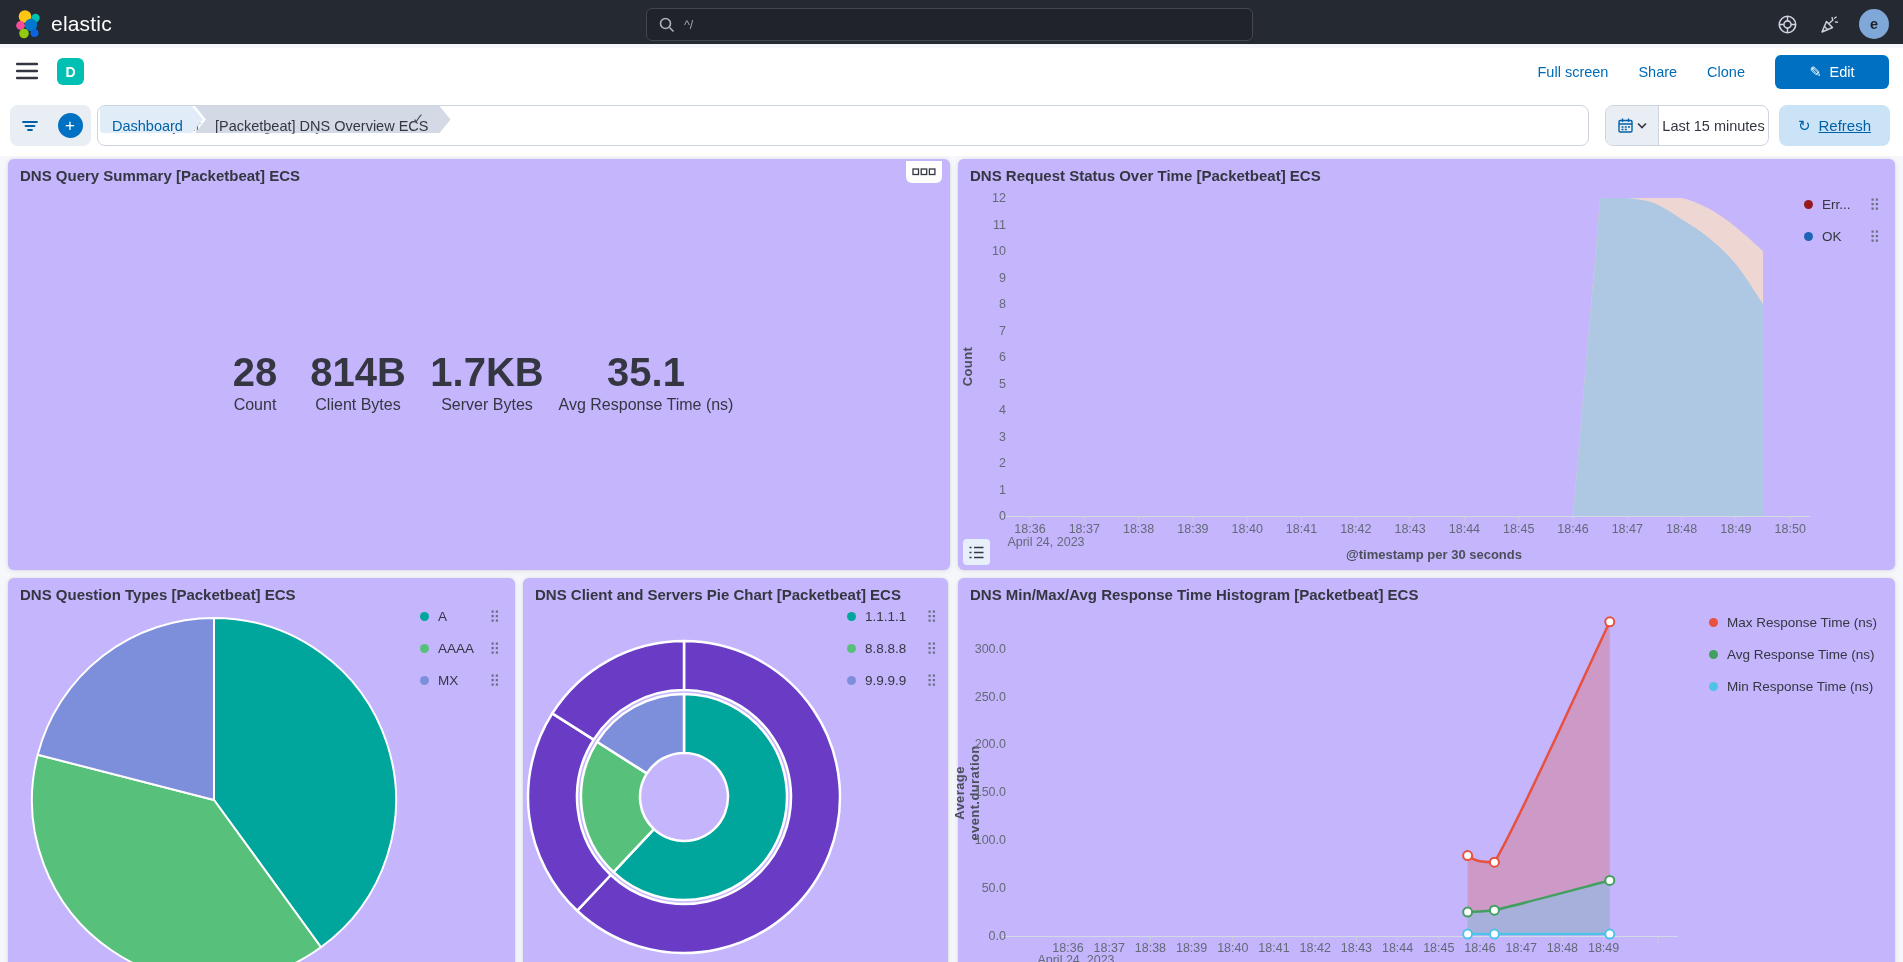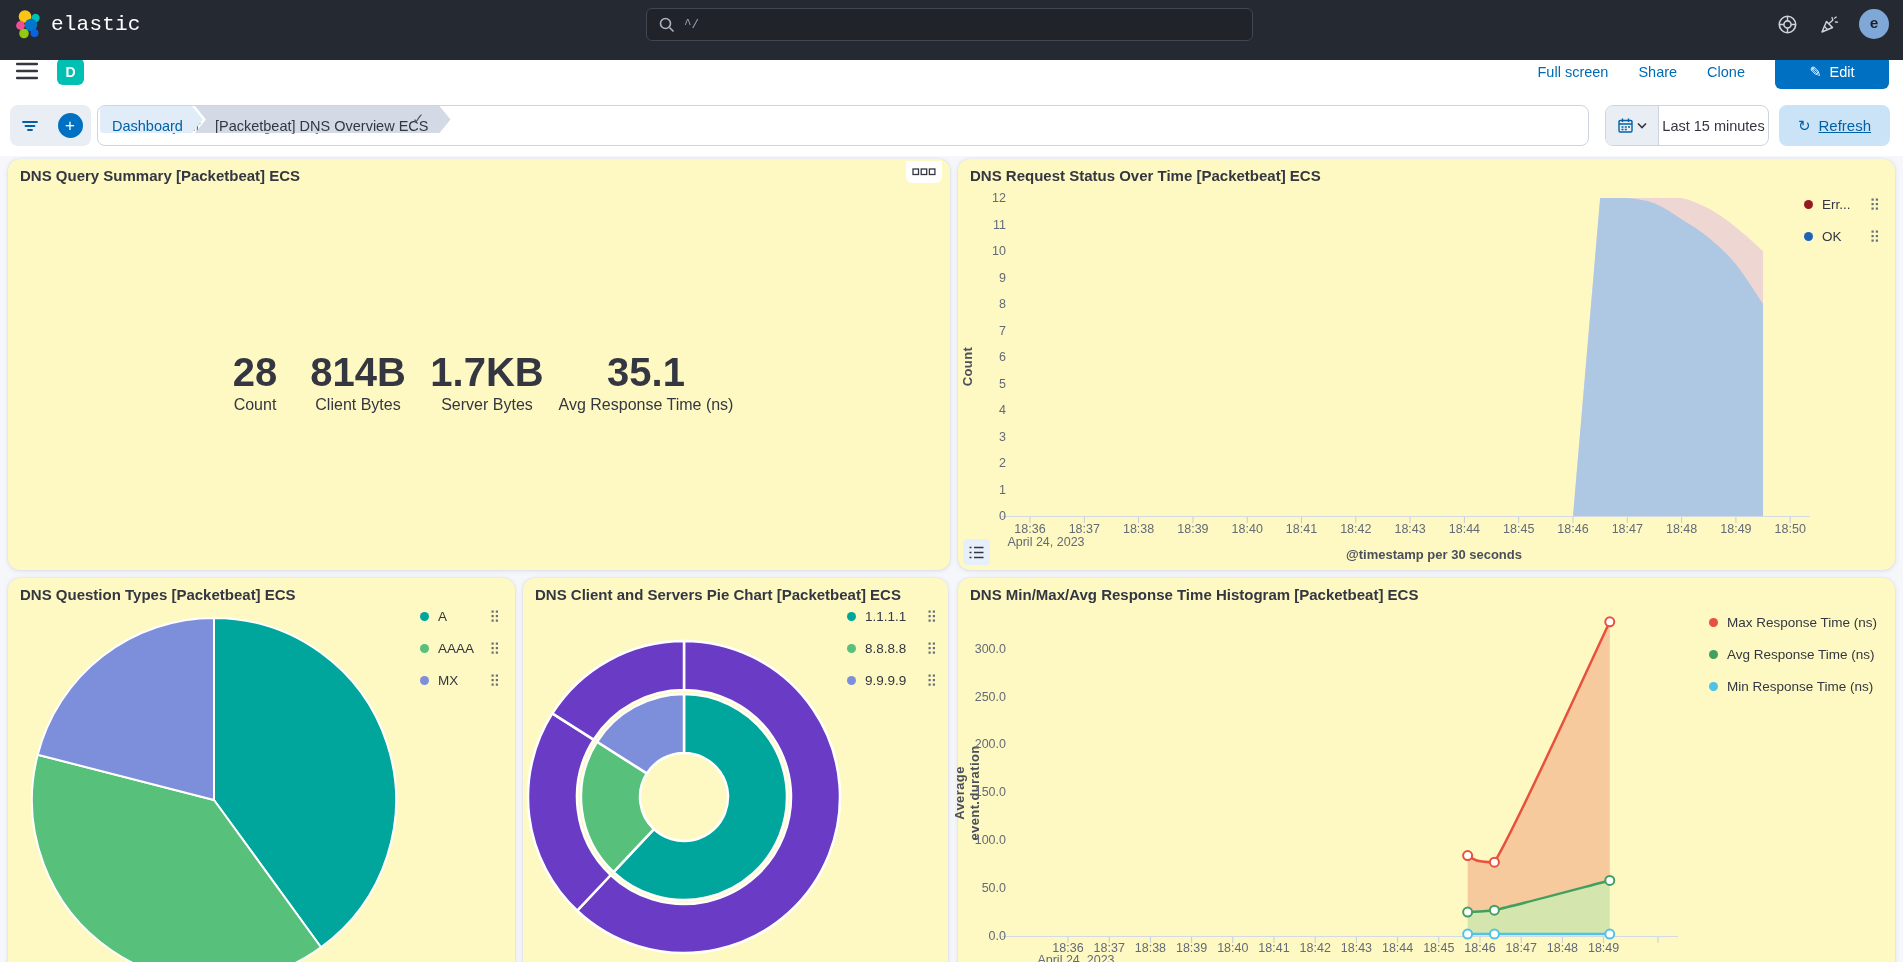--- a/index.html
+++ b/index.html
@@ -1,19 +1,19 @@
 <!DOCTYPE html>
 <html><head>
 <meta charset="utf-8">
 <style>
   * { margin:0; padding:0; box-sizing:border-box; }
   html,body { width:1903px; height:962px; overflow:hidden; font-family:"Liberation Sans",sans-serif; background:#f5f7fb; }
 
   
-  .hdr { position:absolute; left:0; top:0; width:1903px; height:60px; background:#252931; z-index:30;font-family:Liberation Mono, monospace; }
+  .hdr { position:absolute; left:0; top:0; width:1903px; height:44px; background:#252931; z-index:30; }
   .brand { position:absolute; left:14px; top:9px; display:flex; align-items:center; gap:9px; }
   .brand-name { color:#fff; font-size:21px; font-weight:400; letter-spacing:.2px; }
   .hdr-search { position:absolute; left:646px; top:8px; width:607px; height:33px; background:#20232a; border:1px solid #41464f; border-radius:6px; display:flex; align-items:center; padding:0 12px; gap:9px; }
   .hdr-search input { flex:1; background:transparent; border:none; outline:none; color:#d4dae3; font-size:14.5px; font-family:inherit; }
   .hdr-search input::placeholder { color:#9aa2b1; }
   .kbd-hint { color:#9aa2b1; font-size:12.5px; }
   .hdr-right { position:absolute; right:14px; top:0; height:48px; display:flex; align-items:center; gap:18px; }
   .hdr-icon-btn { width:24px; height:24px; display:flex; align-items:center; justify-content:center; cursor:pointer; }
   .avatar { width:30px; height:30px; border-radius:50%; background:#7fa8d8; color:#1d2026; font-size:14.5px; font-weight:600; display:flex; align-items:center; justify-content:center; }
 
@@ -38,21 +38,21 @@
   .kql { position:absolute; left:97px; top:10px; width:1492px; height:41px; background:#fff; border:1px solid #cdd4e0; border-radius:8px; display:flex; align-items:center; padding:0 12px; gap:10px; }
   .kql input { flex:1; border:none; outline:none; font-size:14.5px; color:#343741; font-family:inherit; }
   .kql input::placeholder { color:#69707d; }
   .datepick { position:absolute; left:1605px; top:10px; width:164px; height:41px; border:1px solid #cdd4e0; border-radius:8px; background:#fff; display:flex; overflow:hidden; }
   .datepick .cal-seg { width:53px; background:#e9edf4; border-right:1px solid #cdd4e0; display:flex; align-items:center; justify-content:center; gap:4px; cursor:pointer; }
   .datepick .range { flex:1; display:flex; align-items:center; justify-content:center; font-size:14.5px; color:#343741; cursor:pointer; }
   .refresh-btn { position:absolute; left:1779px; top:10px; width:111px; height:41px; background:#cbe3f6; border:none; border-radius:8px; color:#0061a6; font-size:15px; font-weight:500; cursor:pointer; display:flex; align-items:center; justify-content:center; gap:8px; font-family:inherit; }
   .refresh-btn .lbl { text-decoration:underline; }
 
   
-  .panel { position:absolute; background:#fef9c3; border-radius:12px; box-shadow:0 1px 5px rgba(65,78,101,.12), 0 0 2px rgba(65,78,101,.12); }
+  .panel { position:absolute; background:#c4b5fd; border-radius:6px; box-shadow:0 1px 5px rgba(65,78,101,.12), 0 0 2px rgba(65,78,101,.12); }
   .p-title { position:absolute; left:12px; top:8px; font-size:15px; font-weight:700; color:#343741; }
   #panelA { left:8px;   top:159px; width:942px; height:411px; }
   #panelB { left:958px; top:159px; width:937px; height:411px; }
   #panelC { left:8px;   top:578px; width:507px; height:402px; }
   #panelD { left:523px; top:578px; width:425px; height:402px; }
   #panelE { left:958px; top:578px; width:937px; height:402px; }
 
   .panel-opts { position:absolute; right:8px; top:2px; width:36px; height:22px; background:#fff; border-radius:0 0 6px 6px; display:flex; align-items:center; justify-content:center; cursor:pointer; }
 
   

